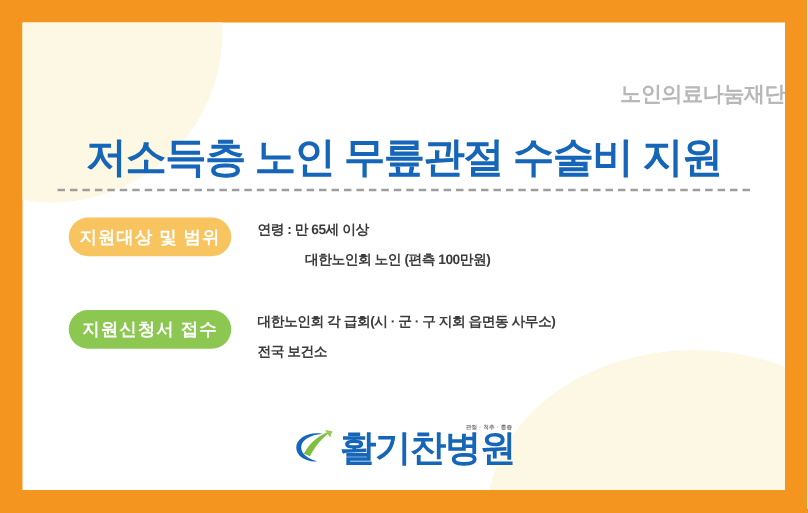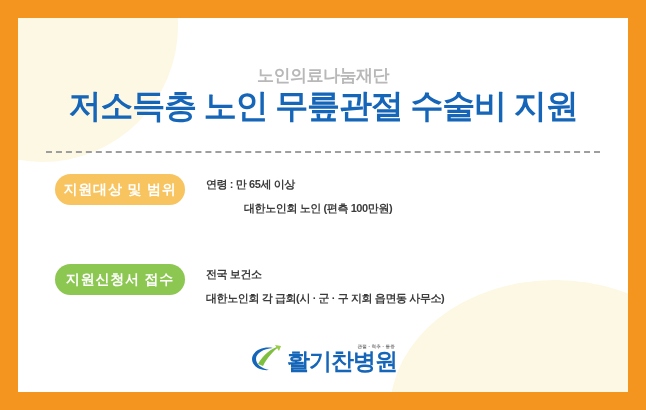--- a/index.html
+++ b/index.html
@@ -57,31 +57,31 @@
     width: 100%;
     height: 100%;
   }
 
   
   .org-name {
     position: absolute;
     left: 0;
     top: 46px;
     width: 100%;
-    text-align: center;
+    text-align: right;
     font-size: 17px;
     font-weight: bold;
     letter-spacing: -0.5px;
     color: #B8B8B8;
   }
 
   .main-title {
     position: absolute;
     left: 0;
-    top: 66px;
+    top: 86px;
     width: 100%;
     text-align: center;
     font-size: 33px;
     font-weight: bold;
     letter-spacing: -1.2px;
     color: #1565B8;
     white-space: nowrap;
   }
 
   
@@ -95,21 +95,21 @@
   }
 
   
   .row {
     position: absolute;
     display: flex;
     align-items: flex-start;
     justify-content: flex-end;
   }
   .row-eligibility { left: 37px; top: 154px; }
-  .row-application { left: 37px; top: 244px; }
+  .row-application { left: 37px; top: 228px; }
 
   .badge {
     flex: none;
     width: 130px;
     height: 31px;
     border-radius: 16px;
     display: flex;
     align-items: center;
     justify-content: center;
     color: #ffffff;
@@ -159,21 +159,21 @@
   .logo-tagline {
     font-size: 4.5px;
     font-weight: bold;
     color: #7A7A7A;
     letter-spacing: 0.2px;
     align-self: flex-end;
     margin-bottom: 1px;
     margin-right: 2px;
   }
   .logo-name {
-    font-size: 23px;
+    font-size: 29px;
     font-weight: bold;
     color: #1565B8;
     letter-spacing: -1px;
     line-height: 1;
   }
 </style>
 </head>
 <body>
 
 <div id="poster">
@@ -194,22 +194,22 @@
         <div class="badge badge-orange">지원대상 및 범위</div>
         <div class="row-body">
           <span class="line">연령 : 만 65세 이상</span>
           <span class="line indent">대한노인회 노인 (편측 100만원)</span>
         </div>
       </div>
 
       <div class="row row-application">
         <div class="badge badge-green">지원신청서 접수</div>
         <div class="row-body">
+          <span class="line">대한노인회 각 급회(시 · 군 · 구 지회 읍면동 사무소)</span>
           <span class="line">전국 보건소</span>
-          <span class="line">대한노인회 각 급회(시 · 군 · 구 지회 읍면동 사무소)</span>
         </div>
       </div>
 
       <div class="logo">
         <div class="logo-mark">
           <svg viewBox="0 0 34 32" width="34" height="32" aria-hidden="true">
             <path d="M24 6 C12 4, 3 10, 3 17 C3 24, 11 29, 20 28 C12 26, 7 22, 7 17 C7 11, 14 7, 24 6 Z" fill="#1565B8"></path>
             <path d="M9 22 C14 13, 22 6, 31 4 C24 9, 18 16, 14 24 Z" fill="#7FBF3F"></path>
             <path d="M26 3 L32 4 L30 9 Z" fill="#9ACB4B"></path>
           </svg>

